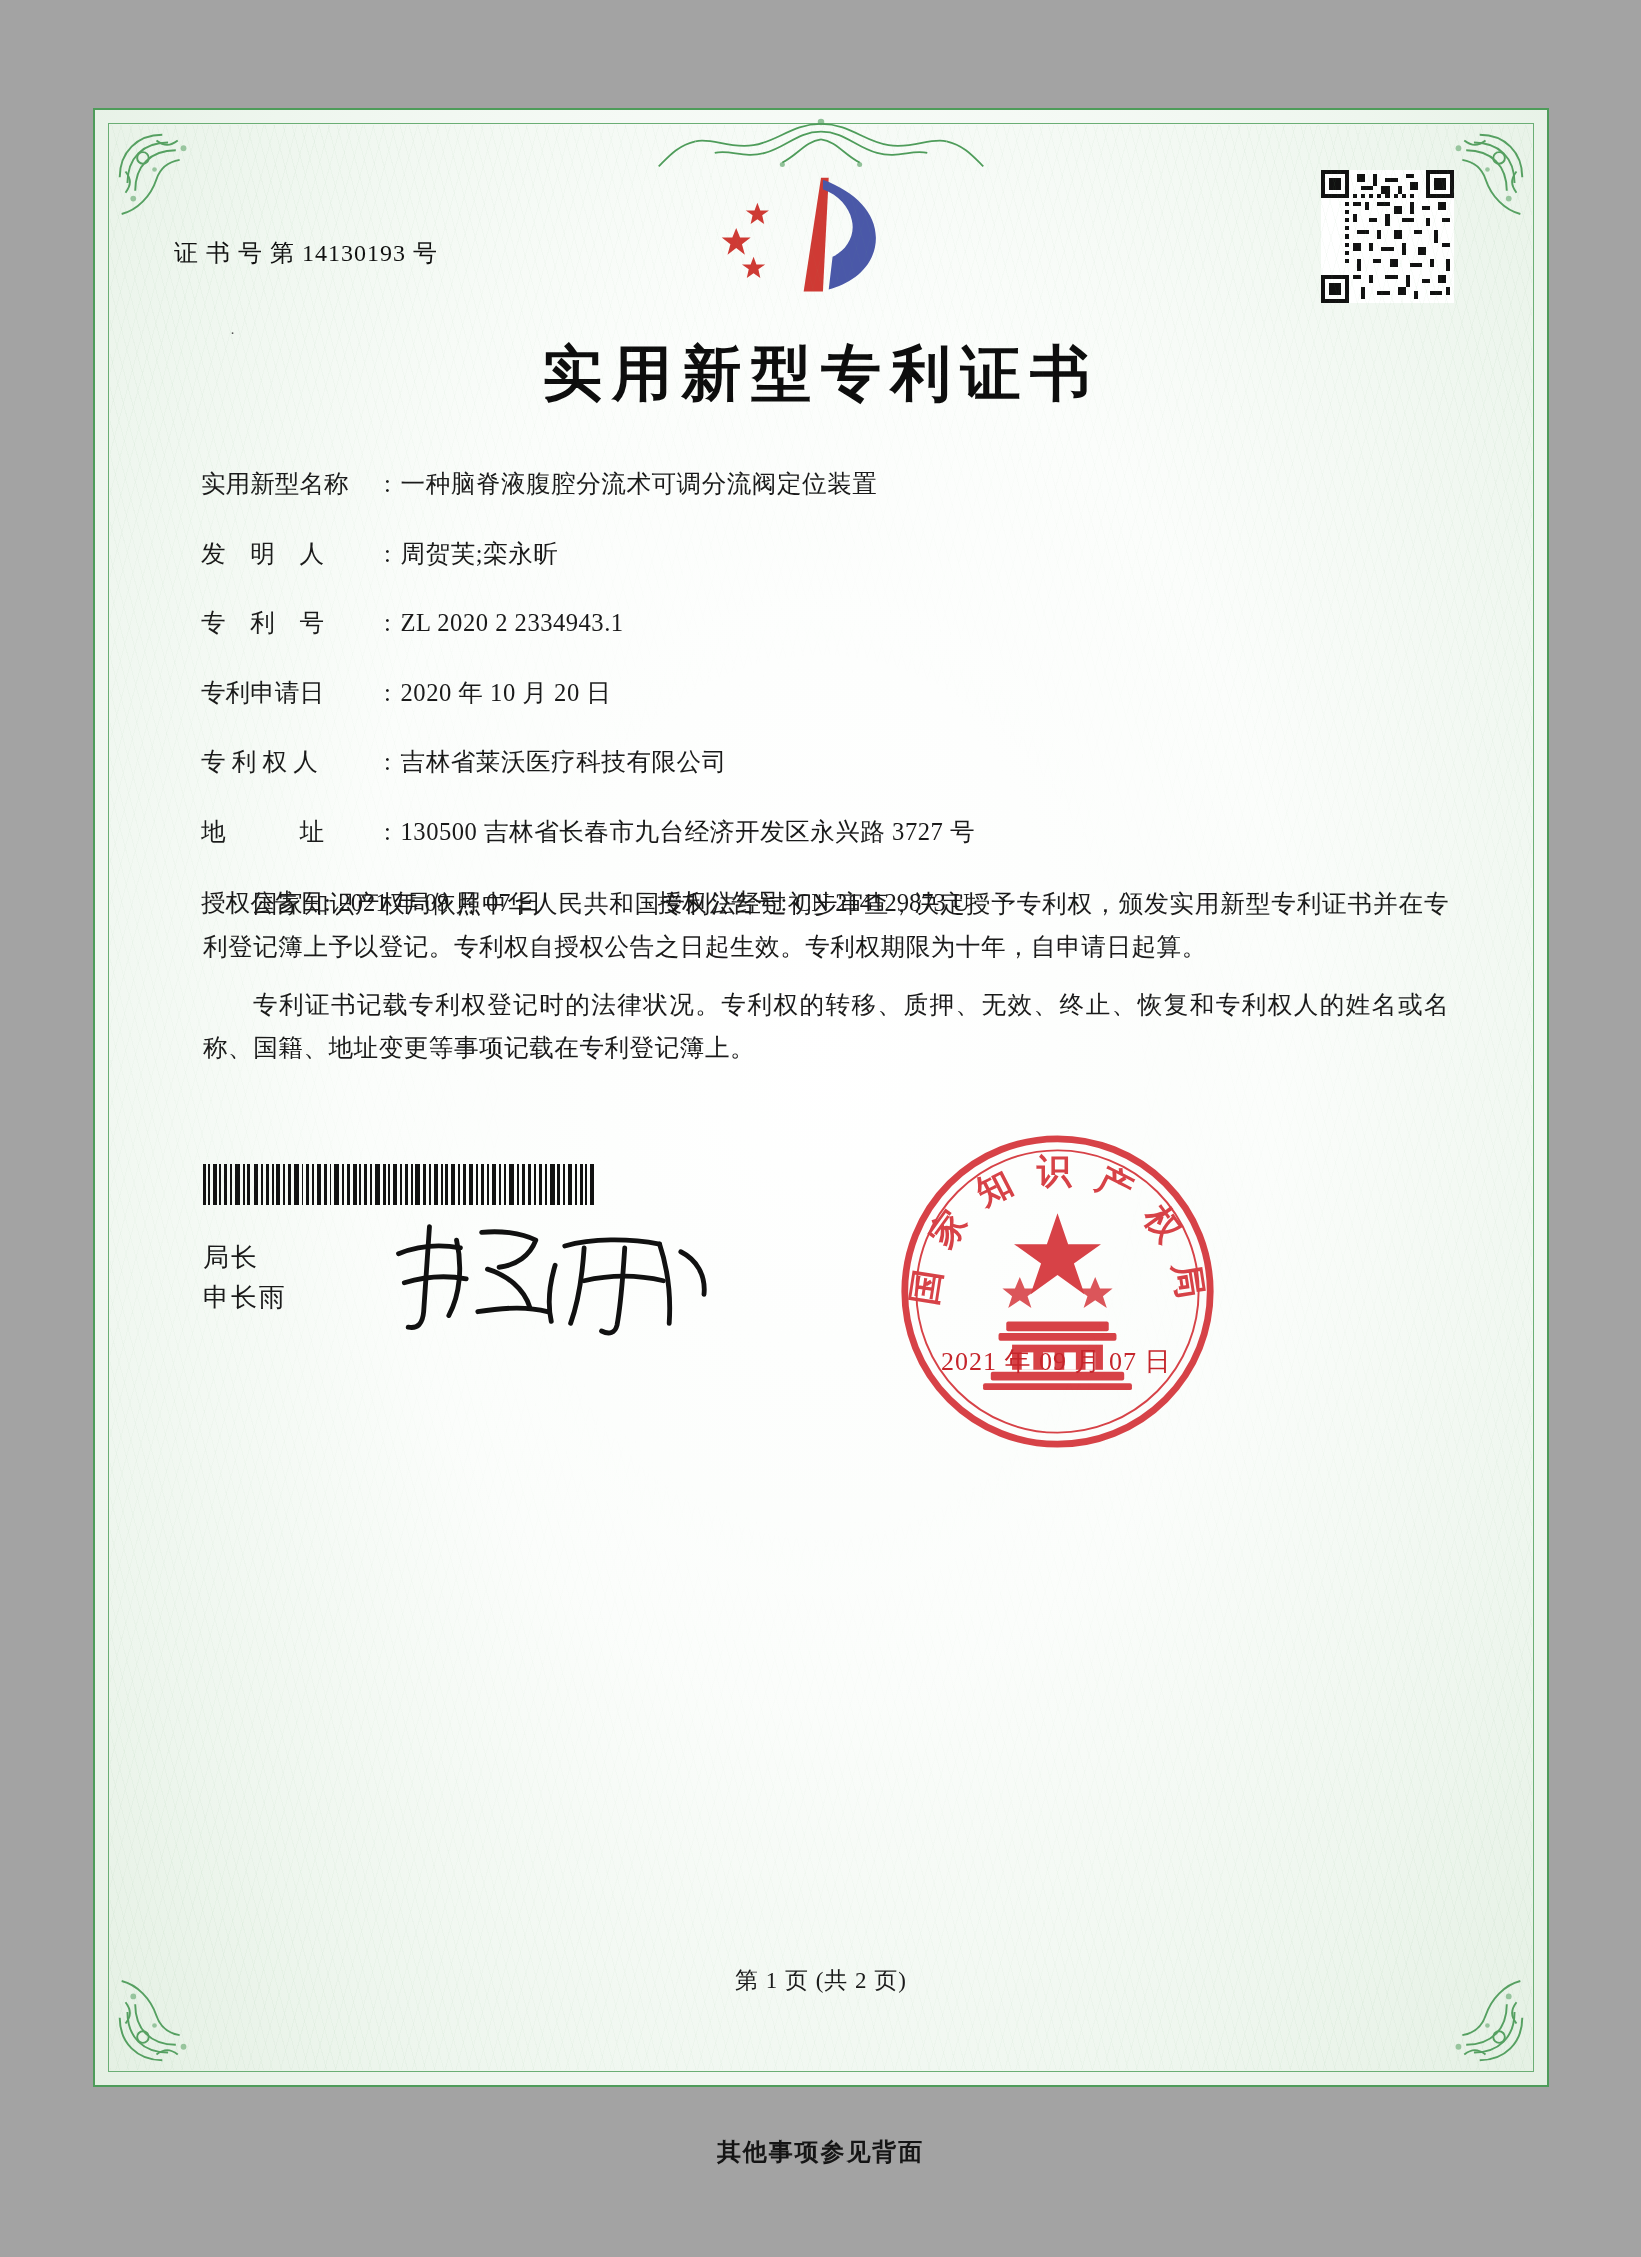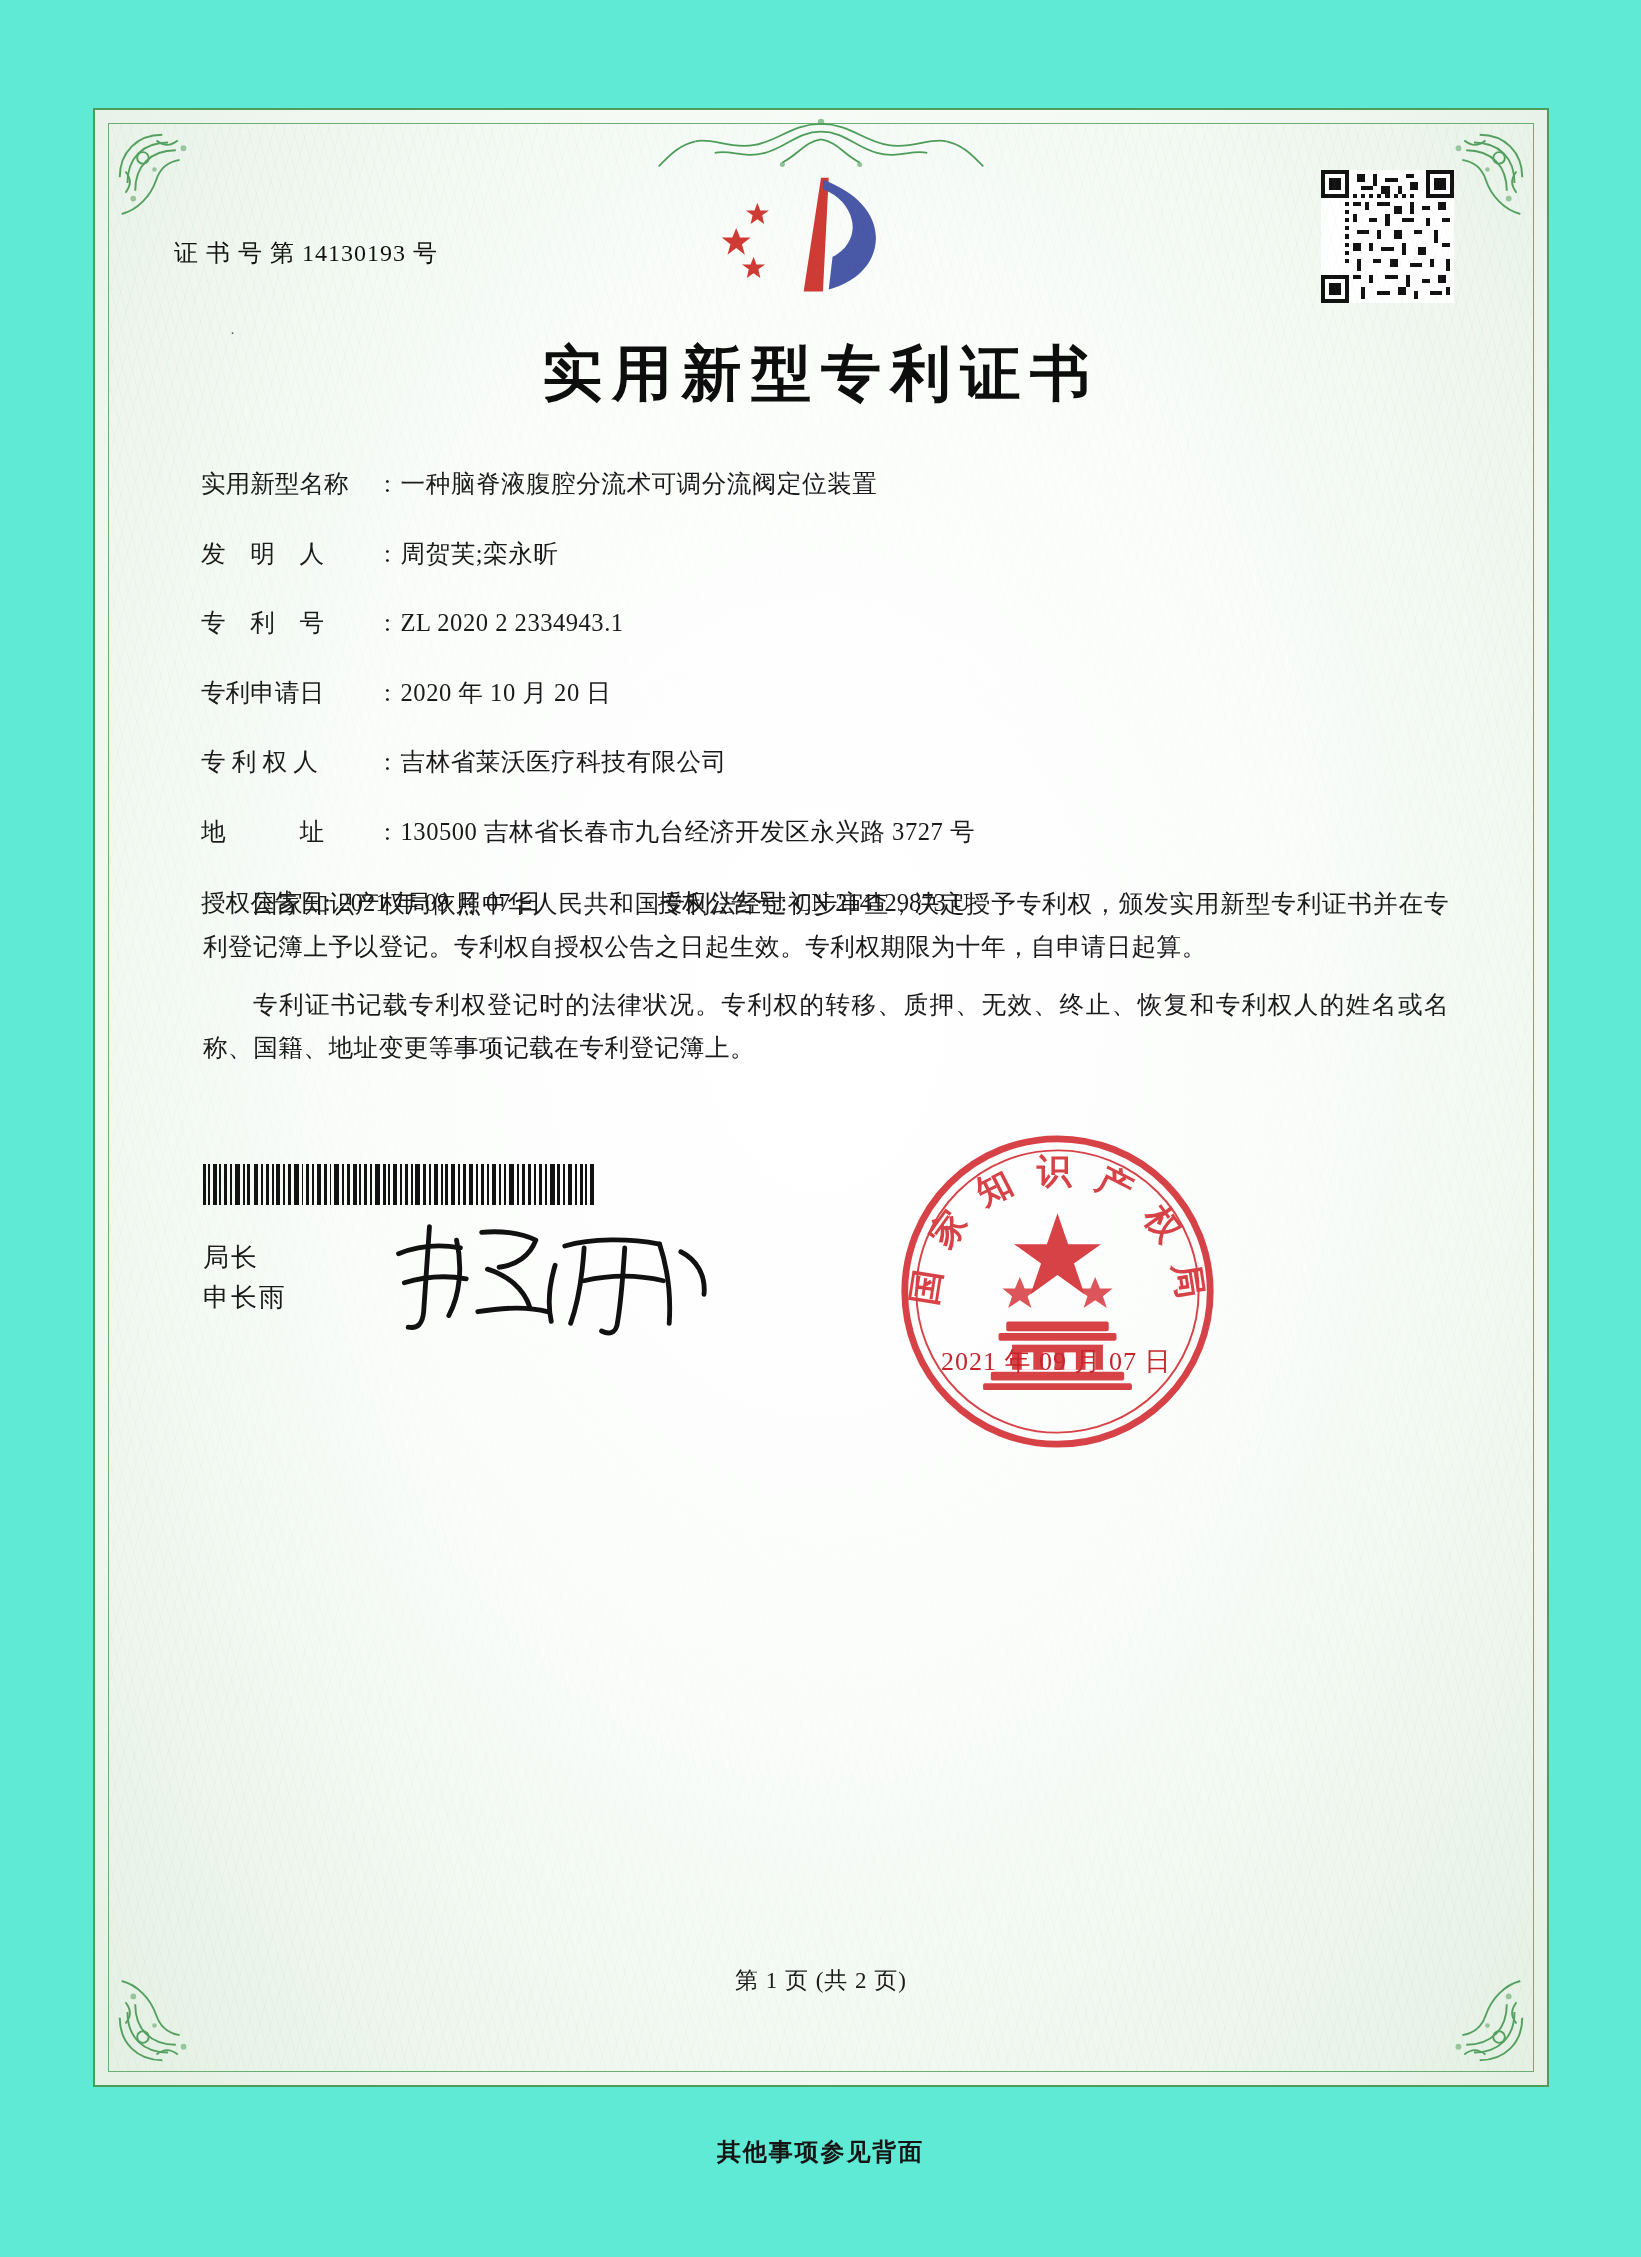--- a/index.html
+++ b/index.html
@@ -14,21 +14,21 @@
     color: #1a1a1a;
     position: relative;
     overflow: hidden;
   }
 
   
   .page {
     position: absolute;
     left: 0; top: 0;
     width: 1641px; height: 2257px;
-    background: #5eead4;
+    background: #a3a3a3;
   }
 
   .cert {
     position: absolute;
     left: 93px;
     top: 108px;
     width: 1456px;
     height: 1979px;
     background:
       radial-gradient(ellipse at 50% 45%, #ffffff 0%, #fbfdfb 45%, #eef6ee 78%, #e4f0e3 100%);

